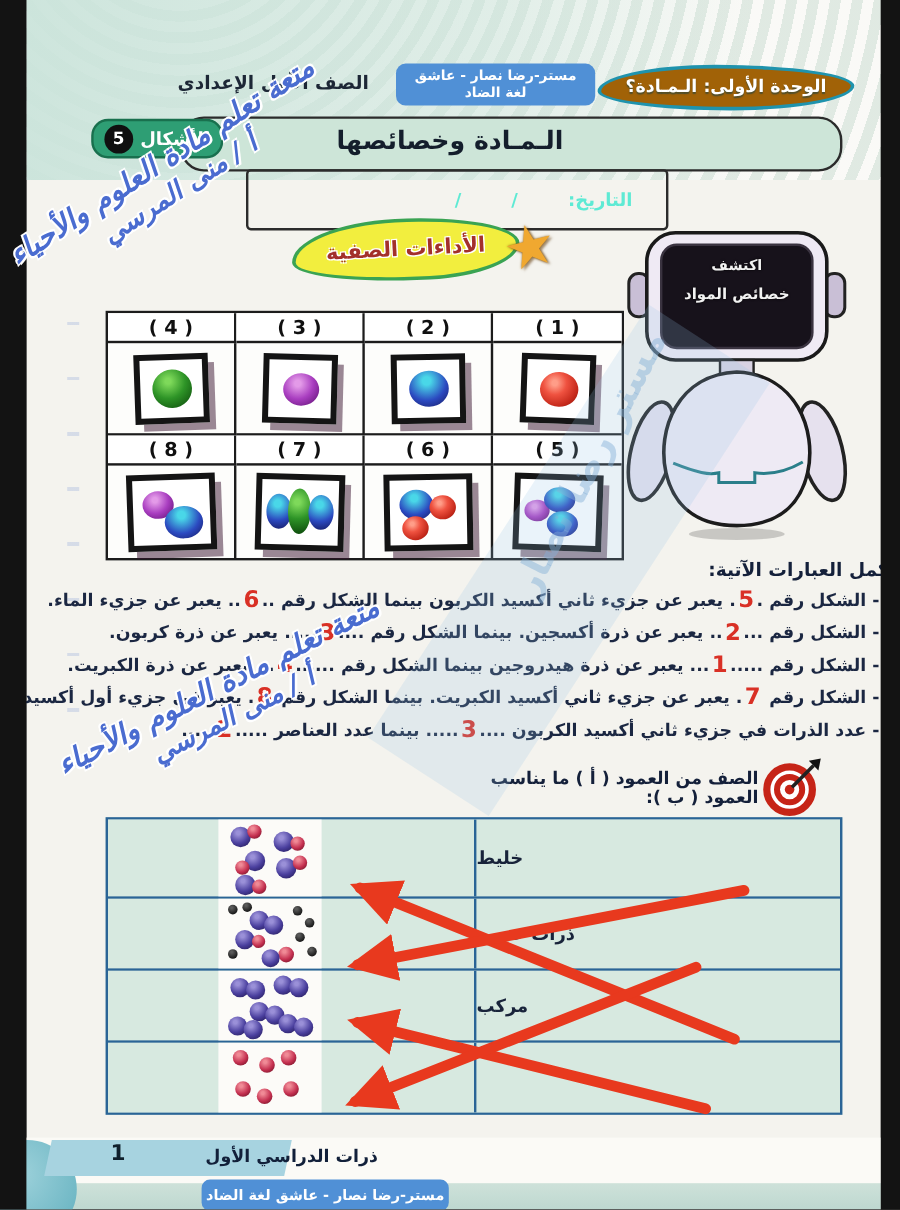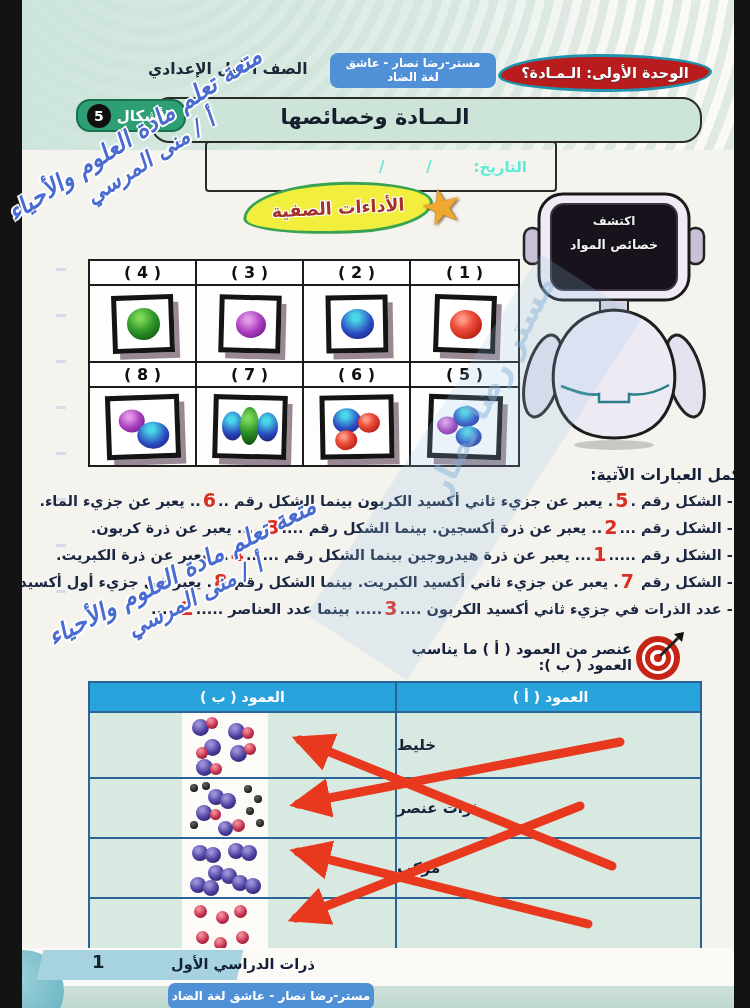--- a/index.html
+++ b/index.html
@@ -10,21 +10,21 @@
     background:
       linear-gradient(90deg, rgba(203,228,219,.95), rgba(203,228,219,.55) 55%, rgba(244,243,238,0) 85%),
       repeating-radial-gradient(circle at 18% -60%, rgba(255,255,255,.55) 0 9px, rgba(178,212,200,.30) 9px 18px);
   }
   .bottex{position:absolute;left:0;top:984px;width:100%;height:24px;
     background:linear-gradient(180deg,#cfe2da,#bed8d0);}
   .edge{position:absolute;top:0;height:100%;background:#131313;z-index:40;}
   .edge-l{left:0;width:22px;} .edge-r{right:0;width:16px;}
 
   
-  .badge-unit{position:absolute;left:498px;top:54px;width:214px;height:38px;background:#b91c1c;
+  .badge-unit{position:absolute;left:498px;top:54px;width:214px;height:38px;background:#a16207;
     border:3px solid #1f93ad;border-radius:46% 54% 48% 52% / 58% 46% 54% 42%;
     color:#fff;font-weight:bold;font-size:14.5px;display:flex;align-items:center;justify-content:center;direction:rtl;
     text-shadow:0 1px 1px rgba(0,60,80,.5);}
   .badge-teacher{position:absolute;left:330px;top:53px;width:166px;height:35px;background:#5090d6;border-radius:8px;
     color:#fff;font-weight:bold;font-size:11.5px;display:flex;align-items:center;justify-content:center;direction:rtl;text-align:center;line-height:1.2;padding:2px 6px;}
   .grade{position:absolute;left:148px;top:60px;width:180px;direction:rtl;text-align:left;
     font-weight:bold;font-size:15.5px;color:#1d2736;}
 
   
   .titlebar{position:absolute;left:150px;top:97px;width:552px;height:46px;background:#cde5d8;
@@ -250,27 +250,23 @@
 
   <div class="target">
     <svg width="52" height="52" viewBox="0 0 52 52">
       <circle cx="24" cy="28" r="19" fill="#fff" stroke="#c62417" stroke-width="6"></circle>
       <circle cx="24" cy="28" r="10.5" fill="#fff" stroke="#c62417" stroke-width="5"></circle>
       <circle cx="24" cy="28" r="4" fill="#c62417"></circle>
       <line x1="26" y1="26" x2="44" y2="8" stroke="#222" stroke-width="3"></line>
       <path d="M40,4 L50,2 L48,12 Z" fill="#111"></path>
     </svg>
   </div>
-  <div class="match-instr">عنصر من العمود ( أ ) ما يناسب العمود ( ب ):</div>
+  <div class="match-instr">الصف من العمود ( أ ) ما يناسب العمود ( ب ):</div>
 
   <div class="mtable">
-    <div class="mhead">
-      <div class="hc">العمود ( ب )</div>
-      <div class="hc">العمود ( أ )</div>
-    </div>
     <div id="match-rows">
         <div class="mrow" style="height: 66px; text-align: right;">
           <div class="mcell-b">
             <div class="bstrip">
               <div class="sp navy" style="left: 10px; top: 6px; width: 17px; height: 17px;"></div>
               <div class="sp crimson" style="left: 24px; top: 4px; width: 12px; height: 12px;"></div>
               <div class="sp navy" style="left: 46px; top: 10px; width: 17px; height: 17px;"></div>
               <div class="sp crimson" style="left: 60px; top: 14px; width: 12px; height: 12px;"></div>
               <div class="sp navy" style="left: 22px; top: 26px; width: 17px; height: 17px;"></div>
               <div class="sp crimson" style="left: 14px; top: 34px; width: 12px; height: 12px;"></div>

